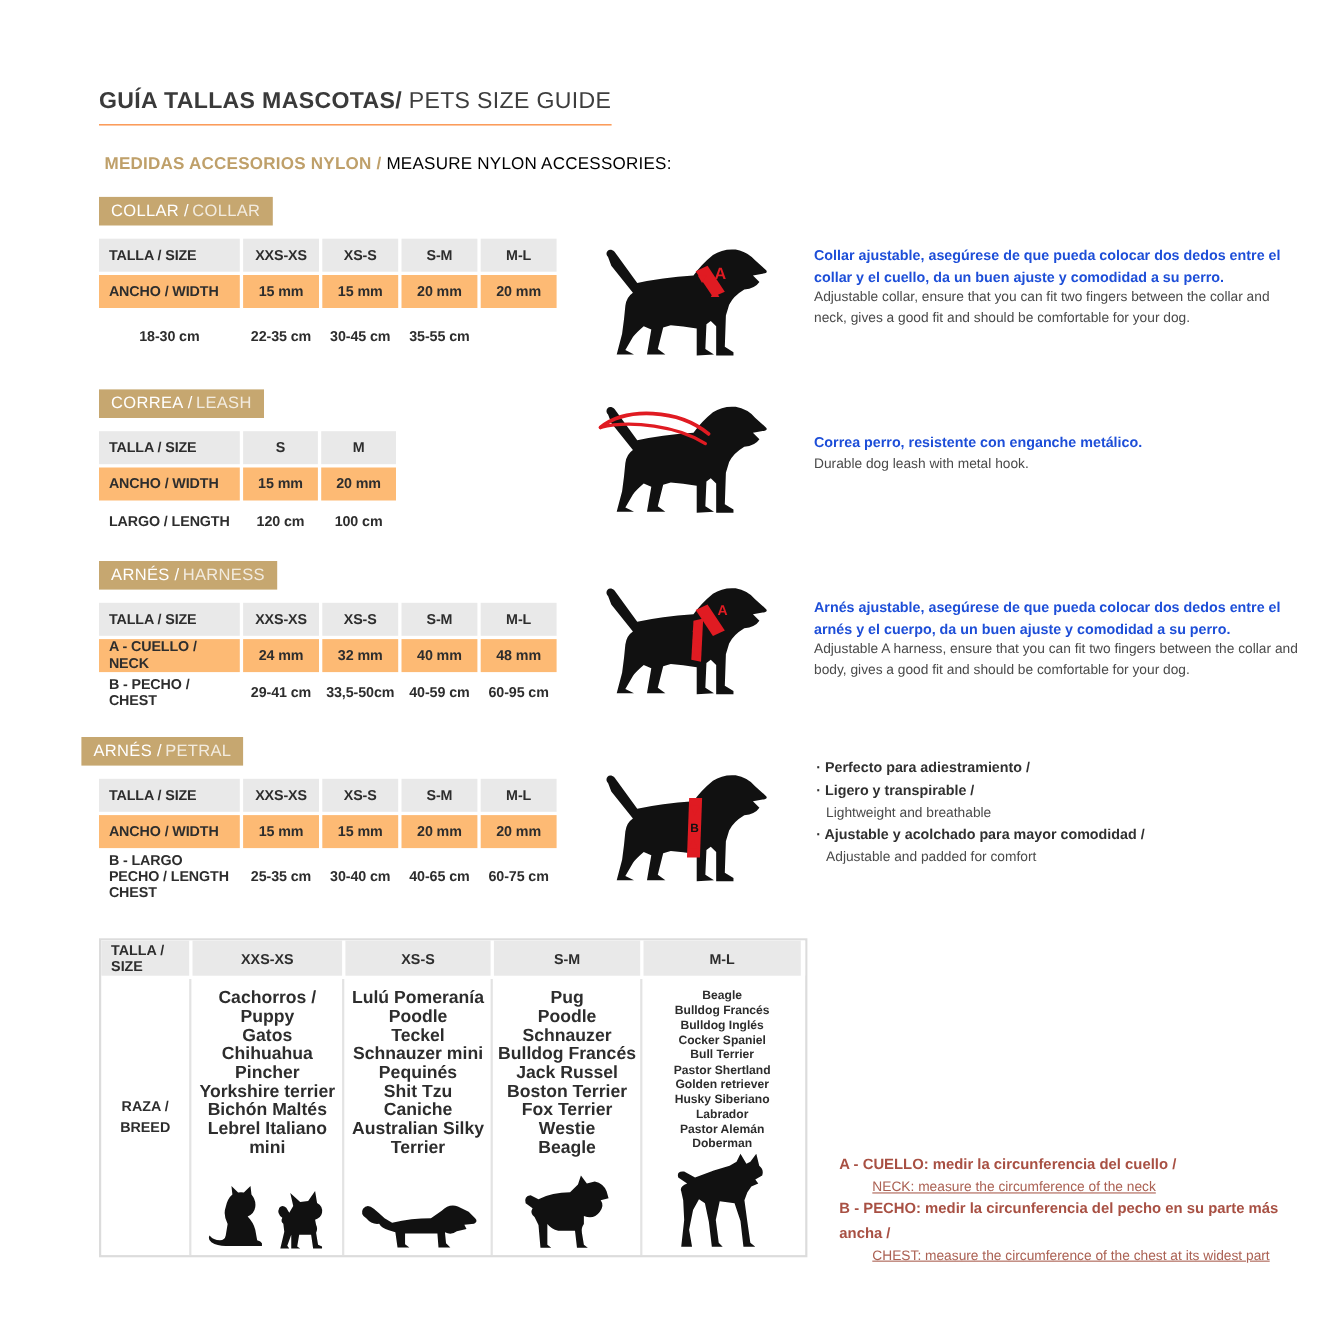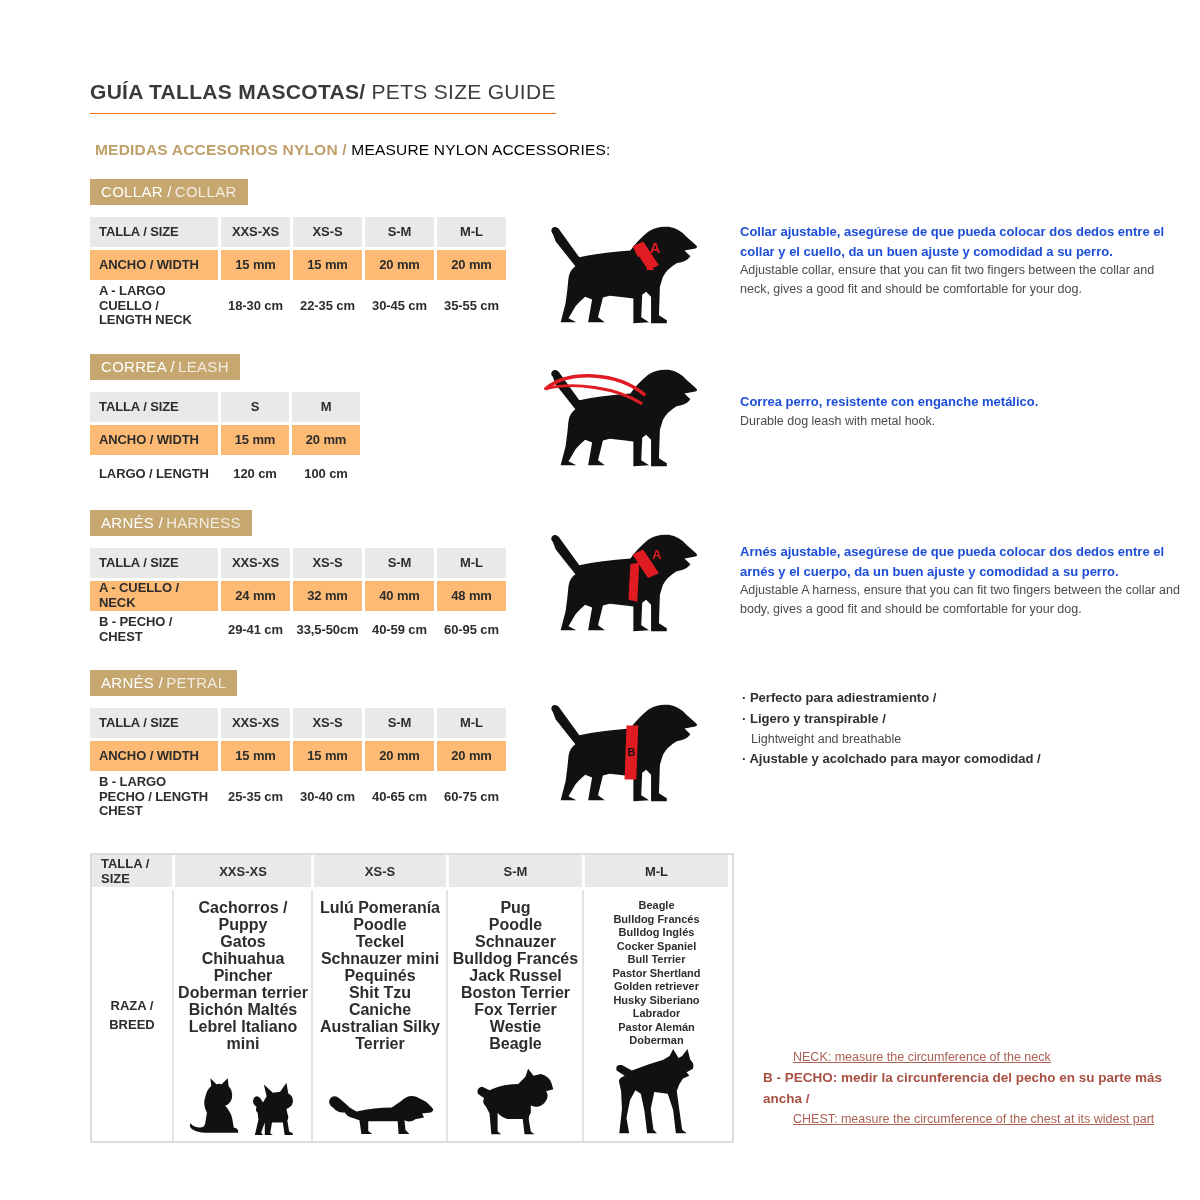--- a/index.html
+++ b/index.html
@@ -99,21 +99,20 @@
     <div class="c lbl r1">TALLA / SIZE</div>
     <div class="c r1">XXS-XS</div>
     <div class="c r1">XS-S</div>
     <div class="c r1">S-M</div>
     <div class="c r1">M-L</div>
     <div class="c lbl r2">ANCHO / WIDTH</div>
     <div class="c r2">15 mm</div>
     <div class="c r2">15 mm</div>
     <div class="c r2">20 mm</div>
     <div class="c r2">20 mm</div>
-    <div class="c lbl r3">A - LARGO CUELLO / LENGTH NECK</div>
     <div class="c r3">18-30 cm</div>
     <div class="c r3">22-35 cm</div>
     <div class="c r3">30-45 cm</div>
     <div class="c r3">35-55 cm</div>
   </div>
   <svg class="abs dog" style="left:540px;top:220px" viewBox="0 0 175 112">
     <use href="#dogbody" fill="#111"></use>
     <g fill="#e01b22">
       <polygon points="94,26 105,21 121,45 110,50"></polygon>
       <polygon points="96,30 104,30 100,37"></polygon>
@@ -181,21 +180,21 @@
       <polygon points="91,64 99,64 95,71"></polygon>
       <text x="119" y="31" font-size="13" font-weight="bold" text-anchor="middle">A</text>
       <text x="95" y="61" font-size="12" font-weight="bold" text-anchor="middle">B</text>
     </g>
   </svg>
   <div class="abs desc" style="left:740px;top:542px">
     <div class="es">Arnés ajustable, asegúrese de que pueda colocar dos dedos entre el arnés y el cuerpo, da un buen ajuste y comodidad a su perro.</div>
     <div class="en">Adjustable A harness, ensure that you can fit two fingers between the collar and body, gives a good fit and should be comfortable for your dog.</div>
   </div>
 
-  <div class="abs" style="left:90px;top:670px">
+  <div class="abs" style="left:74px;top:670px">
     <div class="badge"><span>ARNÉS /</span><span class="lt">PETRAL</span></div>
   </div>
   <div class="abs tbl cols5 rows-tall" style="left:90px;top:708px">
     <div class="c lbl r1">TALLA / SIZE</div>
     <div class="c r1">XXS-XS</div>
     <div class="c r1">XS-S</div>
     <div class="c r1">S-M</div>
     <div class="c r1">M-L</div>
     <div class="c lbl r2">ANCHO / WIDTH</div>
     <div class="c r2">15 mm</div>
@@ -215,20 +214,21 @@
       <polygon points="89,34 98,34 93,43"></polygon>
       <polygon points="87,74 96,74 92,65"></polygon>
       <text x="93" y="58" font-size="11" font-weight="bold" text-anchor="middle" fill="#111">B</text>
     </g>
   </svg>
   <div class="abs bullets" style="left:742px;top:688px">
     <div class="es">Perfecto para adiestramiento /</div>
     <div class="es">Ligero y transpirable /</div>
     <div class="en">Lightweight and breathable</div>
     <div class="es">Ajustable y acolchado para mayor comodidad /</div>
+    <div class="en">Adjustable and padded for comfort</div>
   </div>
 
   <div class="abs breeds">
     <div class="bt-head">
       <div class="c lbl">TALLA / SIZE</div>
       <div class="c">XXS-XS</div>
       <div class="c">XS-S</div>
       <div class="c">S-M</div>
       <div class="c">M-L</div>
     </div>
@@ -238,21 +238,21 @@
       <div class="vline" style="left:354px"></div>
       <div class="vline" style="left:490px"></div>
       <div class="bt-label">
           <span>RAZA / BREED</span>
         </div>
       <div class="bt-col">
         <div class="line">Cachorros / Puppy</div>
         <div class="line">Gatos</div>
         <div class="line">Chihuahua</div>
         <div class="line">Pincher</div>
-        <div class="line">Doberman terrier</div>
+        <div class="line">Yorkshire terrier</div>
         <div class="line">Bichón Maltés</div>
         <div class="line">Lebrel Italiano mini</div>
         <div class="sil">
           <svg width="52" height="62" viewBox="0 0 60 68">
               <use href="#catbody" fill="#111"></use>
             </svg>
           <svg width="54" height="56" viewBox="0 0 54 62">
               <use href="#chibody" fill="#111"></use>
             </svg>
         </div>
@@ -303,18 +303,19 @@
         <div class="sil">
           <svg width="96" height="88" viewBox="0 0 102 98">
               <use href="#dobbody" fill="#111"></use>
             </svg>
         </div>
       </div>
     </div>
   </div>
 
   <div class="abs notes">
+    <div class="es">A - CUELLO: medir la circunferencia del cuello /</div>
     <div class="en">NECK: measure the circumference of the neck</div>
     <div class="es">B - PECHO: medir la circunferencia del pecho en su parte más ancha /</div>
     <div class="en">CHEST: measure the circumference of the chest at its widest part</div>
   </div>
 
 </div>
 
 </body></html>

